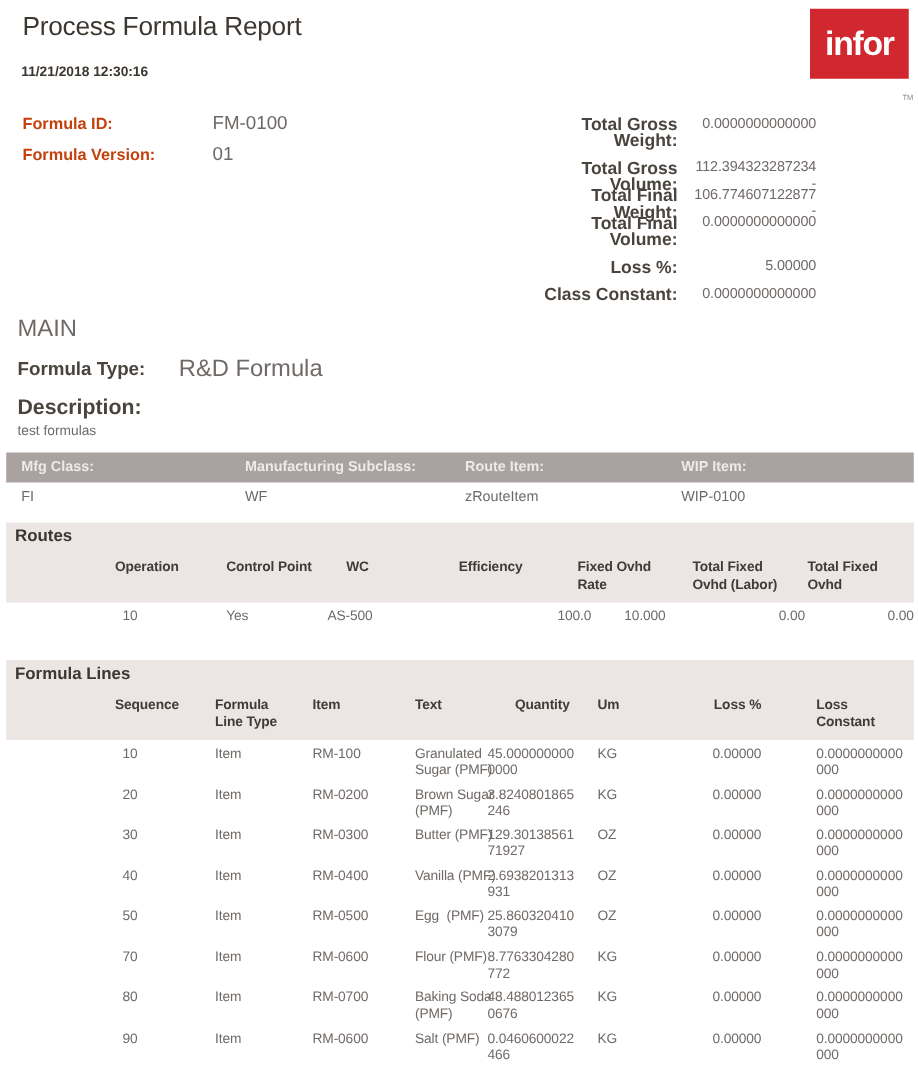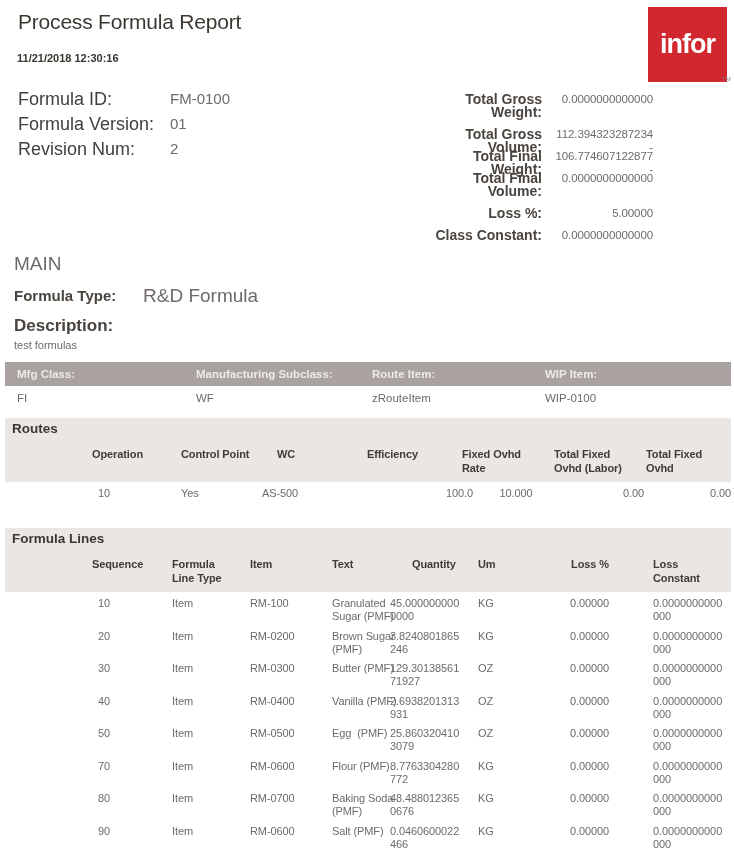--- a/index.html
+++ b/index.html
@@ -4,29 +4,29 @@
 <style>
   html,body{margin:0;padding:0}
   body{
     width:734px;height:855px;position:relative;background:#ffffff;
     font-family:"Liberation Sans",sans-serif;color:#6f6a67;overflow:hidden;
   }
   .abs{position:absolute}
 
   
   #report-title{left:18px;top:10px;font-size:21px;font-weight:normal;color:#3d3731;letter-spacing:-0.2px}
-  #logo{left:648px;top:7px;width:79px;height:75px;display:flex;align-items:center;justify-content:center}
+  #logo{left:648px;top:7px;width:79px;height:56px;display:flex;align-items:center;justify-content:center}
   #logo-text{font-size:27px;font-weight:bold;color:#ffffff;letter-spacing:-1px}
   #trademark{left:722px;top:76px;font-size:6px;color:#8a8684}
   #timestamp{left:17px;top:52px;font-size:11px;font-weight:bold;color:#3d3731}
 
   
   #formula-summary{left:18px;top:90px}
   .sum-row{display:flex;margin-bottom:7px;line-height:18px}
-  .sum-label{width:152px;font-weight:normal;font-size:18px;color:#404040}
+  .sum-label{width:152px;font-weight:bold;font-size:13px;color:#c2410c}
   .sum-value{font-size:15px;color:#6f6a67}
 
   
   #totals{left:420px;top:93px;width:233px}
   .tot-row{display:flex;margin-bottom:9px}
   .tot-row:nth-child(2),.tot-row:nth-child(3){margin-bottom:-4px}
   .tot-label{width:122px;text-align:right;font-weight:bold;font-size:14px;color:#4a443f;line-height:13px}
   .tot-value{flex:1;text-align:right;font-size:11.5px;line-height:13px;white-space:pre-wrap;letter-spacing:-0.1px;color:#6f6a67}
 
   
@@ -112,24 +112,20 @@
 
 <div class="abs" id="formula-summary">
     <div class="sum-row">
       <div class="sum-label">Formula ID:</div>
       <div class="sum-value">FM-0100</div>
     </div>
     <div class="sum-row">
       <div class="sum-label">Formula Version:</div>
       <div class="sum-value">01</div>
     </div>
-    <div class="sum-row">
-      <div class="sum-label">Revision Num:</div>
-      <div class="sum-value">2</div>
-    </div>
   </div>
 
 <div class="abs" id="totals">
     <div class="tot-row">
       <div class="tot-label">Total Gross Weight:</div>
       <div class="tot-value">0.0000000000000</div>
     </div>
     <div class="tot-row">
       <div class="tot-label">Total Gross Volume:</div>
       <div class="tot-value">112.394323287234

